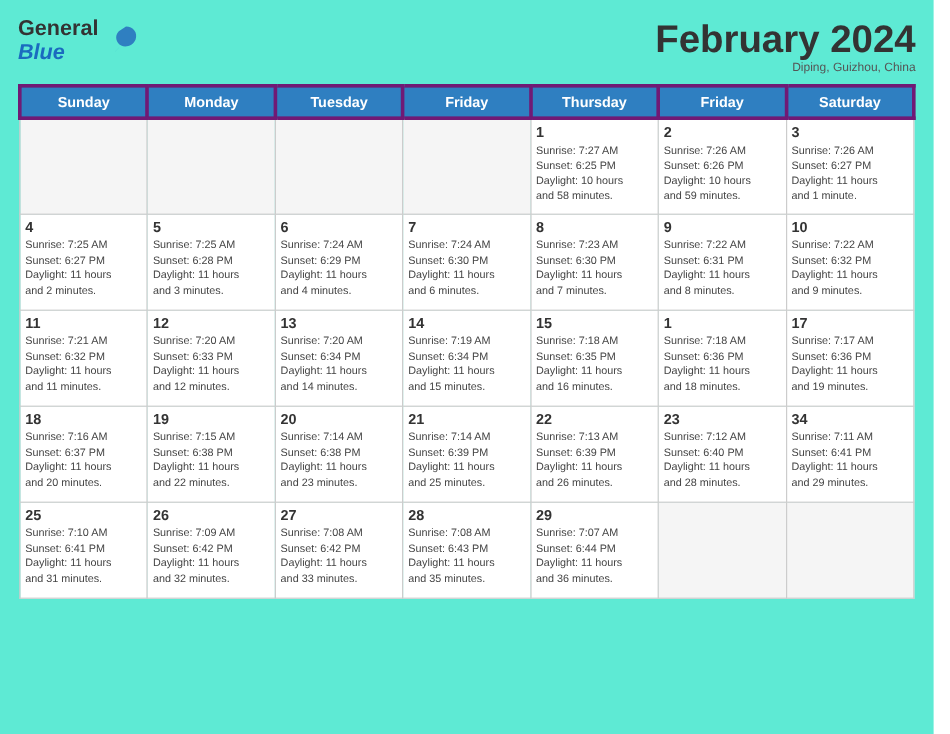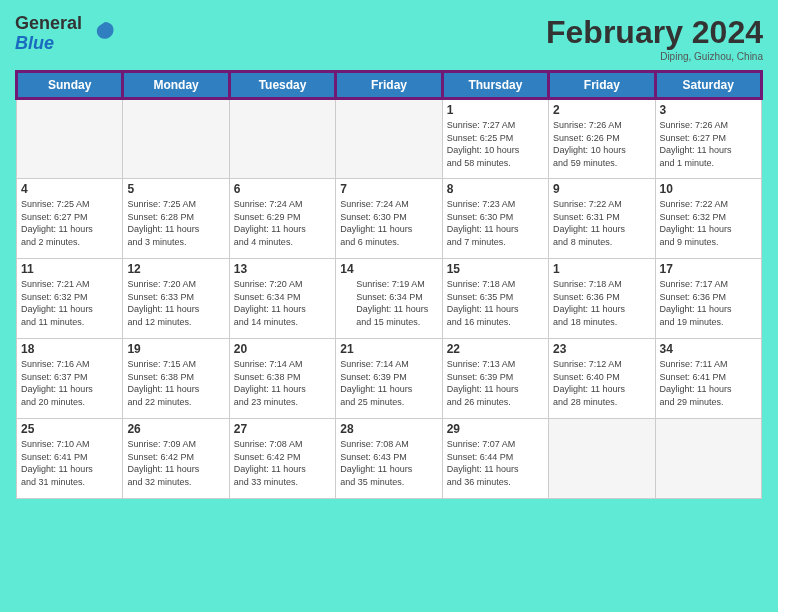--- a/index.html
+++ b/index.html
@@ -209,21 +209,21 @@
           </td>
           <td>
             <div class="day-num">13</div>
             <div class="day-info" style="white-space: pre-line;">Sunrise: 7:20 AM
 Sunset: 6:34 PM
 Daylight: 11 hours
 and 14 minutes.</div>
           </td>
           <td>
             <div class="day-num">14</div>
-            <div class="day-info" style="white-space: pre-line; margin-left: 16px;">Sunrise: 7:19 AM
+            <div class="day-info" style="white-space: pre-line;">Sunrise: 7:19 AM
 Sunset: 6:34 PM
 Daylight: 11 hours
 and 15 minutes.</div>
           </td>
           <td>
             <div class="day-num">15</div>
             <div class="day-info" style="white-space: pre-line;">Sunrise: 7:18 AM
 Sunset: 6:35 PM
 Daylight: 11 hours
 and 16 minutes.</div>

